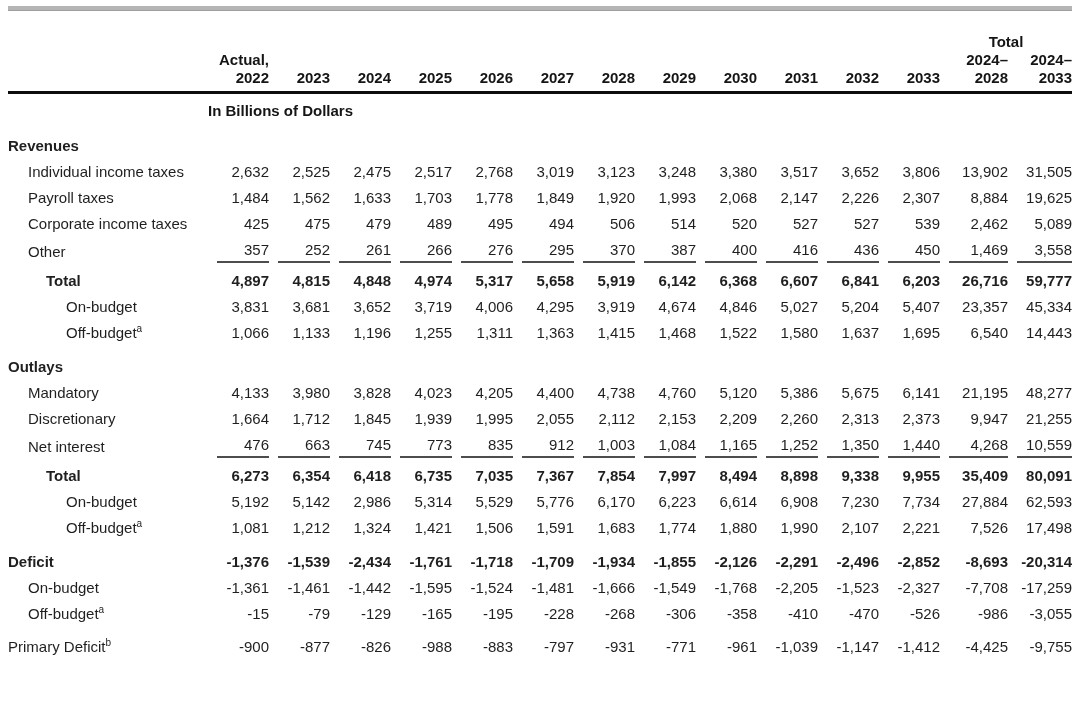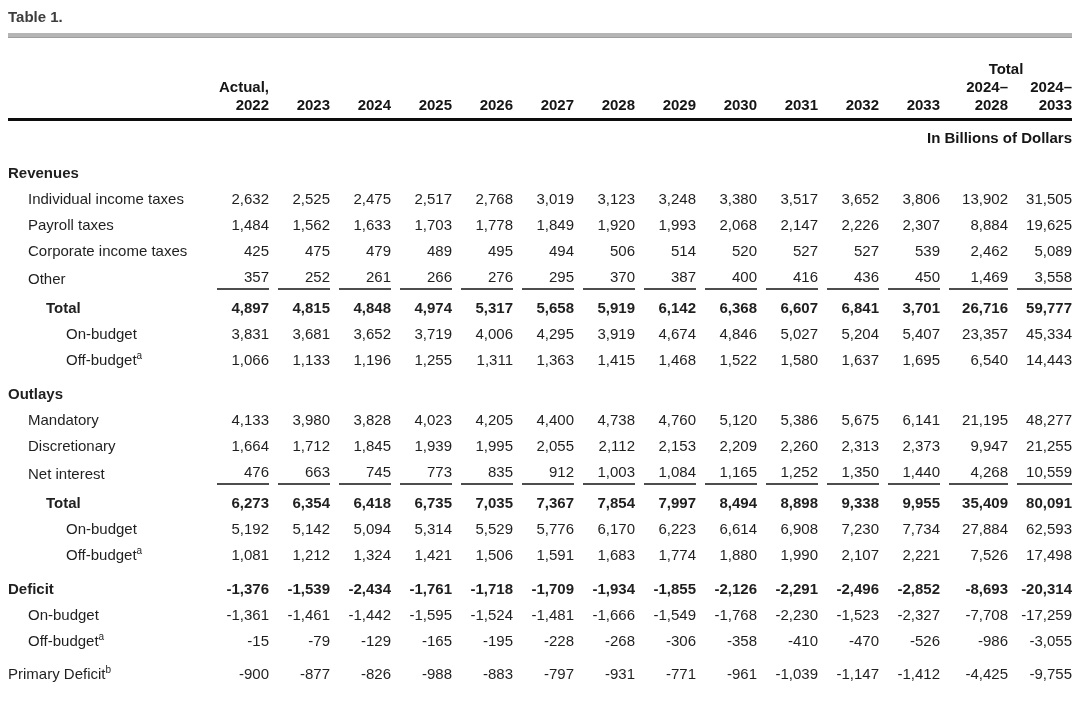--- a/index.html
+++ b/index.html
@@ -17,21 +17,21 @@
   table{border-collapse:collapse;table-layout:fixed;width:1064px;margin-top:22px;}
   th,td{padding:0;font-size:15px;white-space:nowrap;}
 
   
   thead th{font-weight:bold;color:#151515;}
   .total-span{text-align:center;font-size:15px;padding-bottom:1px;}
   #cols-row th{vertical-align:bottom;text-align:right;border-bottom:3px solid #0d0d0d;padding:0 0 4px 4px;}
   #cols-row .l1,#cols-row .l2{text-align:right;font-size:15px;line-height:18px;}
 
   
-  .units{text-align:right;font-weight:bold;padding:8px 0 13px 0;color:#151515;}
+  .units{text-align:left;font-weight:bold;padding:8px 0 13px 0;color:#151515;}
 
   
   td.label{text-align:left;padding:3.5px 0 3.5px 0;line-height:19px;}
   td.num{text-align:right;padding:3.5px 0 3.5px 9px;line-height:19px;}
   .indent0 td.label{padding-left:0;}
   .indent1 td.label{padding-left:20px;}
   .indent2 td.label{padding-left:38px;}
   .indent3 td.label{padding-left:58px;}
   .section td{font-weight:bold;}
   .bold td{font-weight:bold;}
@@ -43,21 +43,20 @@
   .rule-below td.num{padding-bottom:5px;}
   .rule-below td.num .v{
     display:inline-block;min-width:100%;
     border-bottom:2px solid #4d4d4d;padding-bottom:2px;
   }
 </style>
 </head>
 <body>
 
 <div class="page">
-  <div class="table-label">Table 1.</div>
   <div class="rule-thick-gray"></div>
   <div class="rule-thin-gray"></div>
 
   <table>
     <colgroup>
       <col style="width:200px">
       <col style="width:61px">
         <col style="width:61px">
         <col style="width:61px">
         <col style="width:61px">
@@ -224,21 +223,21 @@
     <td class="num"><span class="v">4,815</span></td>
     <td class="num"><span class="v">4,848</span></td>
     <td class="num"><span class="v">4,974</span></td>
     <td class="num"><span class="v">5,317</span></td>
     <td class="num"><span class="v">5,658</span></td>
     <td class="num"><span class="v">5,919</span></td>
     <td class="num"><span class="v">6,142</span></td>
     <td class="num"><span class="v">6,368</span></td>
     <td class="num"><span class="v">6,607</span></td>
     <td class="num"><span class="v">6,841</span></td>
-    <td class="num"><span class="v">3,701</span></td>
+    <td class="num"><span class="v">6,203</span></td>
     <td class="num"><span class="v">26,716</span></td>
     <td class="num"><span class="v">59,777</span></td>
   </tr>
         <tr class="indent3">
     <td class="label"><span class="lbl">On-budget</span></td>
     <td class="num"><span class="v">3,831</span></td>
     <td class="num"><span class="v">3,681</span></td>
     <td class="num"><span class="v">3,652</span></td>
     <td class="num"><span class="v">3,719</span></td>
     <td class="num"><span class="v">4,006</span></td>
@@ -351,21 +350,21 @@
     <td class="num"><span class="v">8,898</span></td>
     <td class="num"><span class="v">9,338</span></td>
     <td class="num"><span class="v">9,955</span></td>
     <td class="num"><span class="v">35,409</span></td>
     <td class="num"><span class="v">80,091</span></td>
   </tr>
         <tr class="indent3">
     <td class="label"><span class="lbl">On-budget</span></td>
     <td class="num"><span class="v">5,192</span></td>
     <td class="num"><span class="v">5,142</span></td>
-    <td class="num"><span class="v">5,094</span></td>
+    <td class="num"><span class="v">2,986</span></td>
     <td class="num"><span class="v">5,314</span></td>
     <td class="num"><span class="v">5,529</span></td>
     <td class="num"><span class="v">5,776</span></td>
     <td class="num"><span class="v">6,170</span></td>
     <td class="num"><span class="v">6,223</span></td>
     <td class="num"><span class="v">6,614</span></td>
     <td class="num"><span class="v">6,908</span></td>
     <td class="num"><span class="v">7,230</span></td>
     <td class="num"><span class="v">7,734</span></td>
     <td class="num"><span class="v">27,884</span></td>
@@ -409,21 +408,21 @@
     <td class="label"><span class="lbl">On-budget</span></td>
     <td class="num"><span class="v">-1,361</span></td>
     <td class="num"><span class="v">-1,461</span></td>
     <td class="num"><span class="v">-1,442</span></td>
     <td class="num"><span class="v">-1,595</span></td>
     <td class="num"><span class="v">-1,524</span></td>
     <td class="num"><span class="v">-1,481</span></td>
     <td class="num"><span class="v">-1,666</span></td>
     <td class="num"><span class="v">-1,549</span></td>
     <td class="num"><span class="v">-1,768</span></td>
-    <td class="num"><span class="v">-2,230</span></td>
+    <td class="num"><span class="v">-2,205</span></td>
     <td class="num"><span class="v">-1,523</span></td>
     <td class="num"><span class="v">-2,327</span></td>
     <td class="num"><span class="v">-7,708</span></td>
     <td class="num"><span class="v">-17,259</span></td>
   </tr>
         <tr class="indent1">
     <td class="label"><span class="lbl">Off-budget</span><sup>a</sup></td>
     <td class="num"><span class="v">-15</span></td>
     <td class="num"><span class="v">-79</span></td>
     <td class="num"><span class="v">-129</span></td>

